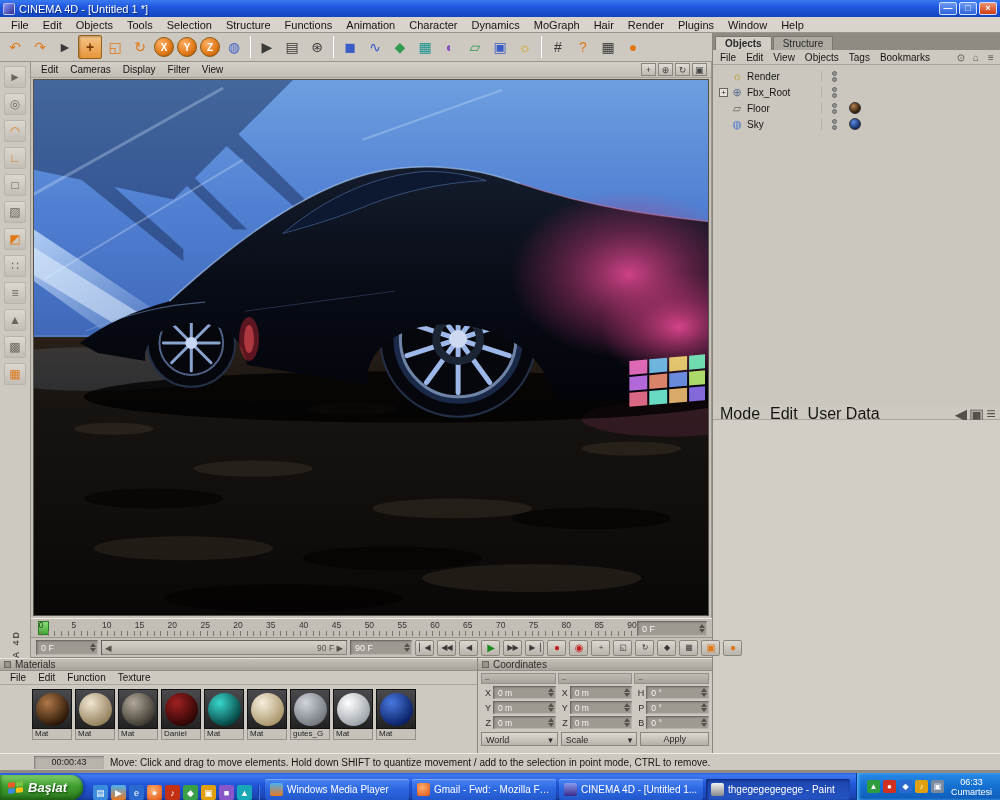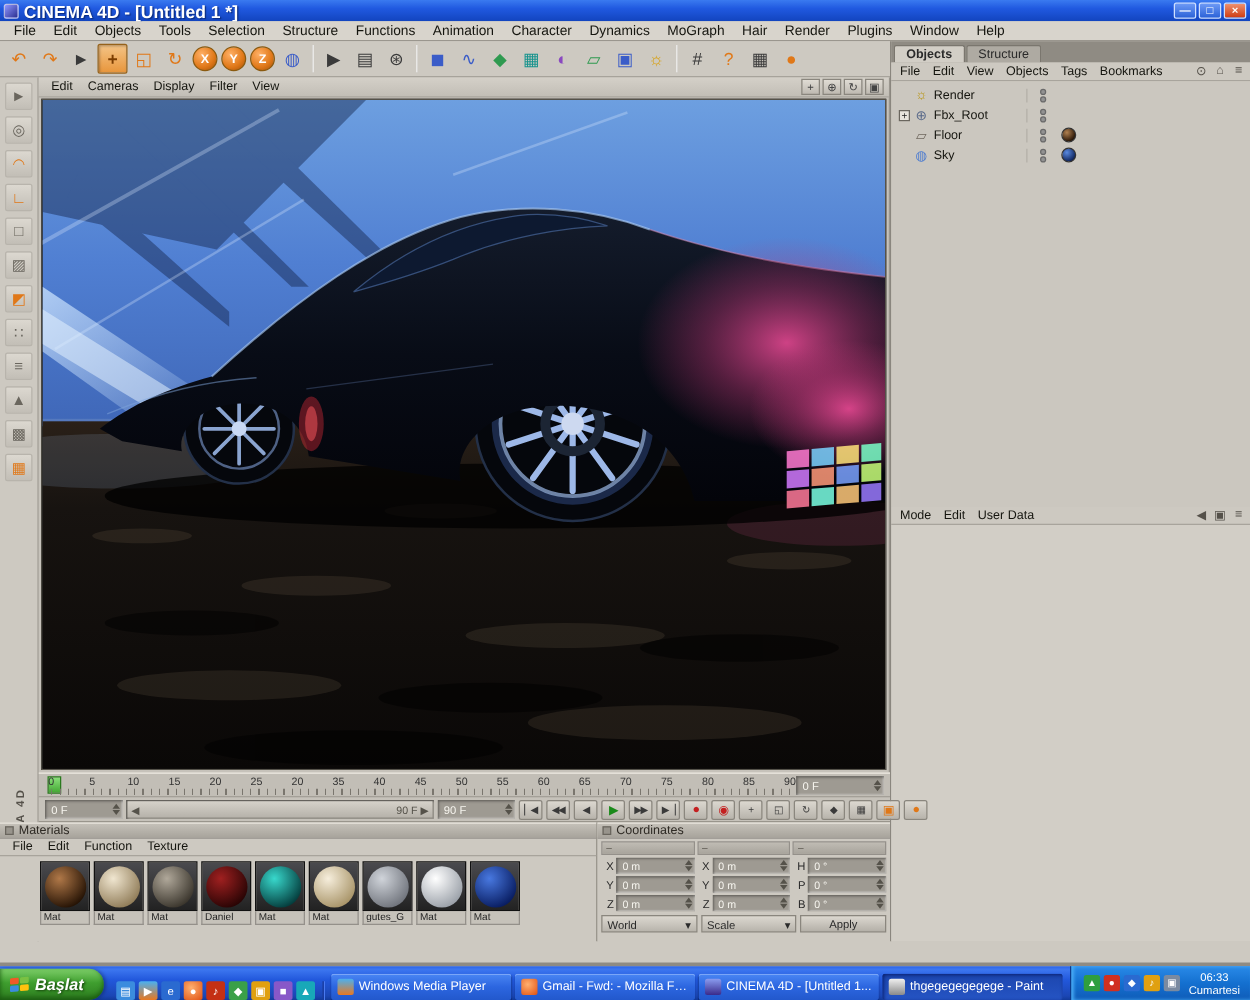--- a/index.html
+++ b/index.html
@@ -1,21 +1,21 @@
 <!DOCTYPE html>
 <html><head>
 <meta charset="utf-8">
 <style>
 *{margin:0;padding:0;box-sizing:border-box}
 html,body{background:#555}
 .screen{position:relative;width:1000px;height:800px;overflow:hidden;background:#cdc9c1;font-family:"Liberation Sans",sans-serif;font-size:11px;color:#15150f}
 
 .titlebar{position:absolute;left:0;top:0;width:1000px;height:17px;display:flex;align-items:center;gap:4px;padding:0 3px;background:linear-gradient(180deg,#3a7af0,#2059e0 40%,#1244be)}
 .appico{width:12px;height:12px;background:linear-gradient(135deg,#8f96ff,#2b2f8f);border:1px solid #ffffff99;border-radius:2px}
-.titlebar .ttl{font-weight:bold;font-size:14px;color:#fff;text-shadow:1px 1px 1px #0a2a7a}
+.titlebar .ttl{font-weight:normal;font-size:11px;color:#fff;text-shadow:1px 1px 1px #0a2a7a}
 .winbtns{margin-left:auto;display:flex;gap:2px}
 .winbtn{width:18px;height:13px;border-radius:2px;border:1px solid #cfe0ff;background:linear-gradient(#6d99f5,#2c63d8);color:#fff;font-size:9px;line-height:11px;text-align:center;font-weight:bold}
 .winbtn.close{background:linear-gradient(#ee9270,#cf3c12)}
 
 .menubar{position:absolute;left:0;top:17px;width:1000px;height:16px;background:#d8d4cc;border-bottom:1px solid #9a968e;display:flex;align-items:center;padding-left:4px}
 .menubar span{padding:1px 7px;cursor:default}
 .toolbar{position:absolute;left:0;top:33px;width:712px;height:29px;background:#cdc9c1;border-bottom:1px solid #9a968e;display:flex;align-items:center;padding-left:3px;gap:1px}
 .tbtn{width:24px;height:24px;display:flex;align-items:center;justify-content:center;font-size:14px;border:1px solid transparent;border-radius:2px;color:#555}
 .tbtn.o{color:#e07818}.tbtn.b{color:#3a5cc8}.tbtn.g{color:#2f9a50}.tbtn.t{color:#18948e}.tbtn.p{color:#8a48c0}.tbtn.y{color:#d8a010}.tbtn.d{color:#3a3a3a}
 .tbtn.round{background:radial-gradient(circle at 35% 30%,#ffb066,#e07818 60%,#a04f08);color:#fff;font-size:10px;font-weight:bold;border-radius:50%;width:20px;height:20px;margin:0 1px;border:1px solid #8a5a10}
@@ -49,21 +49,21 @@
 .expsp{width:11px;flex:none}
 .exp{width:9px;height:9px;flex:none;border:1px solid #6a665e;background:#e8e4dc;font-size:8px;line-height:7px;text-align:center;margin-right:2px;color:#222}
 .oicon{width:14px;text-align:center;margin-right:3px;font-size:11px}
 .oicon.yl{color:#b89410}.oicon.gb{color:#5a6a8a}.oicon.fl{color:#70695f}.oicon.sk{color:#4a7ad0}
 .oname{width:64px}
 .odots{display:flex;flex-direction:column;gap:1px;margin-left:10px;border-left:1px solid #b4b0a8;padding-left:10px}
 .dot{width:5px;height:5px;border-radius:50%;background:#929292;border:1px solid #6a6a6a}
 .otag{width:12px;height:12px;border-radius:50%;margin-left:12px;background:radial-gradient(circle at 35% 30%,var(--c1),var(--c2) 75%);border:1px solid #333}
 .attrhdr{height:13px;background:linear-gradient(#c4c0b8,#aaa69e);border-top:1px solid #8a867e;border-bottom:1px solid #98948c;display:flex;align-items:center;padding:0 4px;color:#7c786f;font-size:10px;gap:4px}
 .sq{width:7px;height:7px;background:#98948c;border:1px solid #6a665e;flex:none}
-.attrmenu{height:15px;display:flex;align-items:center;font-size:10px;border-bottom:1px solid #a8a49c;padding:0 2px;background:#cdc9c1}
+.attrmenu{height:15px;display:flex;align-items:flex-start;font-size:16px;border-bottom:1px solid #a8a49c;padding:0 2px;background:#cdc9c1}
 .attrmenu .mi{padding:0 5px}
 .attrbody{flex:1;background:#d2cec6}
 
 .ruler{position:absolute;left:31px;top:618px;width:681px;height:20px;background:#c2beb6;border-top:1px solid #f0ece4;border-bottom:1px solid #9a968e}
 .ticks{position:absolute;left:10px;right:80px;top:0;height:100%}
 .tick{position:absolute;top:1px;transform:translateX(-50%);font-size:8.5px;color:#333}
 .tickmarks{position:absolute;left:10px;right:80px;bottom:1px;height:5px;background:repeating-linear-gradient(90deg,#7a766e 0,#7a766e 1px,transparent 1px,transparent 6.63px)}
 .playhead{position:absolute;left:7px;top:2px;width:11px;height:14px;background:linear-gradient(#8ae07a,#44a834);border:1px solid #2a7a1e}
 .framebox{position:absolute;right:5px;top:2px;width:70px}
 .numfield{display:flex;align-items:center;height:15px;background:#9e9a92;box-shadow:inset 1px 1px 2px #00000066,inset -1px -1px 1px #ffffff55;padding:0 2px 0 5px;color:#f6f4ee;font-size:9px}
@@ -645,20 +645,24 @@
           <span>▾</span>
         </span>
       <span class="dd">
           <span>Scale</span>
           <span>▾</span>
         </span>
       <span class="applybtn">Apply</span>
     </div>
   </div>
 
+  <div class="statusbar">
+    <span class="timebox">00:00:43</span>
+    <span>Move: Click and drag to move elements. Hold down SHIFT to quantize movement / add to the selection in point mode, CTRL to remove.</span>
+  </div>
 
   <div class="deskgap"></div>
 
   <div class="taskbar">
     <div class="startbtn">
       <span class="flag">
           <i class="fr"></i>
           <i class="fg"></i>
           <i class="fb"></i>
           <i class="fy"></i>

